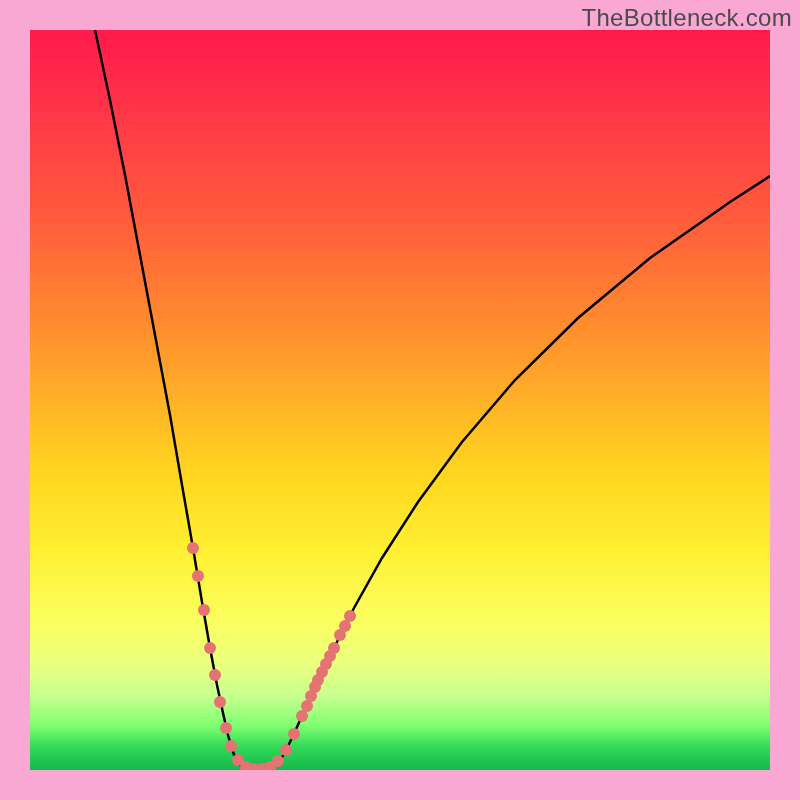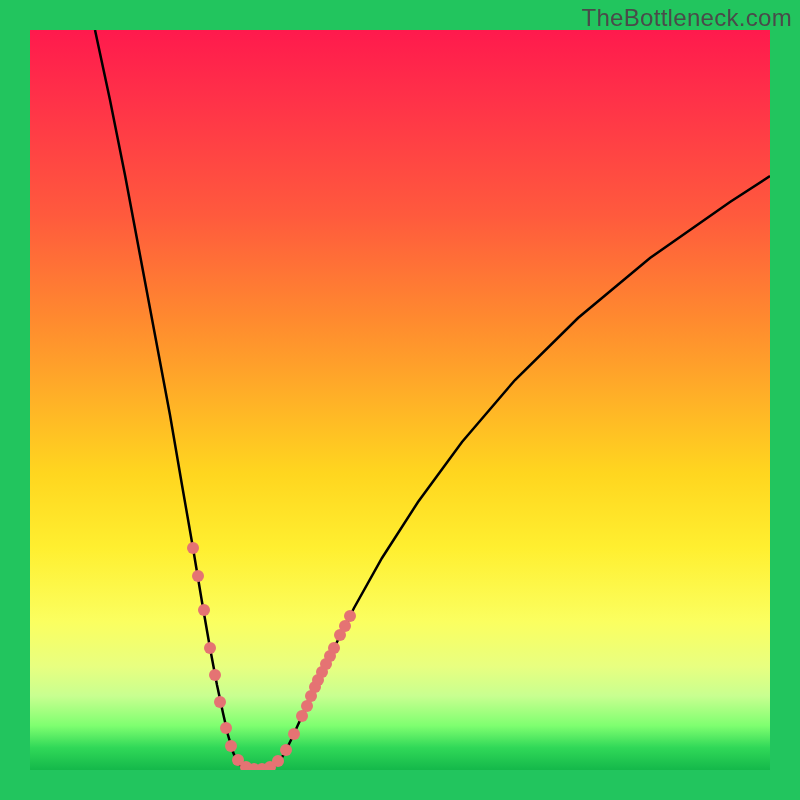--- a/index.html
+++ b/index.html
@@ -8,21 +8,21 @@
     width: 800px;
     height: 800px;
     overflow: hidden;
     background: #000;
     font-family: Arial, Helvetica, sans-serif;
   }
   .chart-container {
     position: relative;
     width: 800px;
     height: 800px;
-    background: #22c55e;
+    background: #f9a8d4;
   }
   .plot-area {
     position: absolute;
     left: 30px;
     top: 30px;
     width: 740px;
     height: 740px;
     
     background: linear-gradient(to bottom,
       #ff1a4d 0%,

